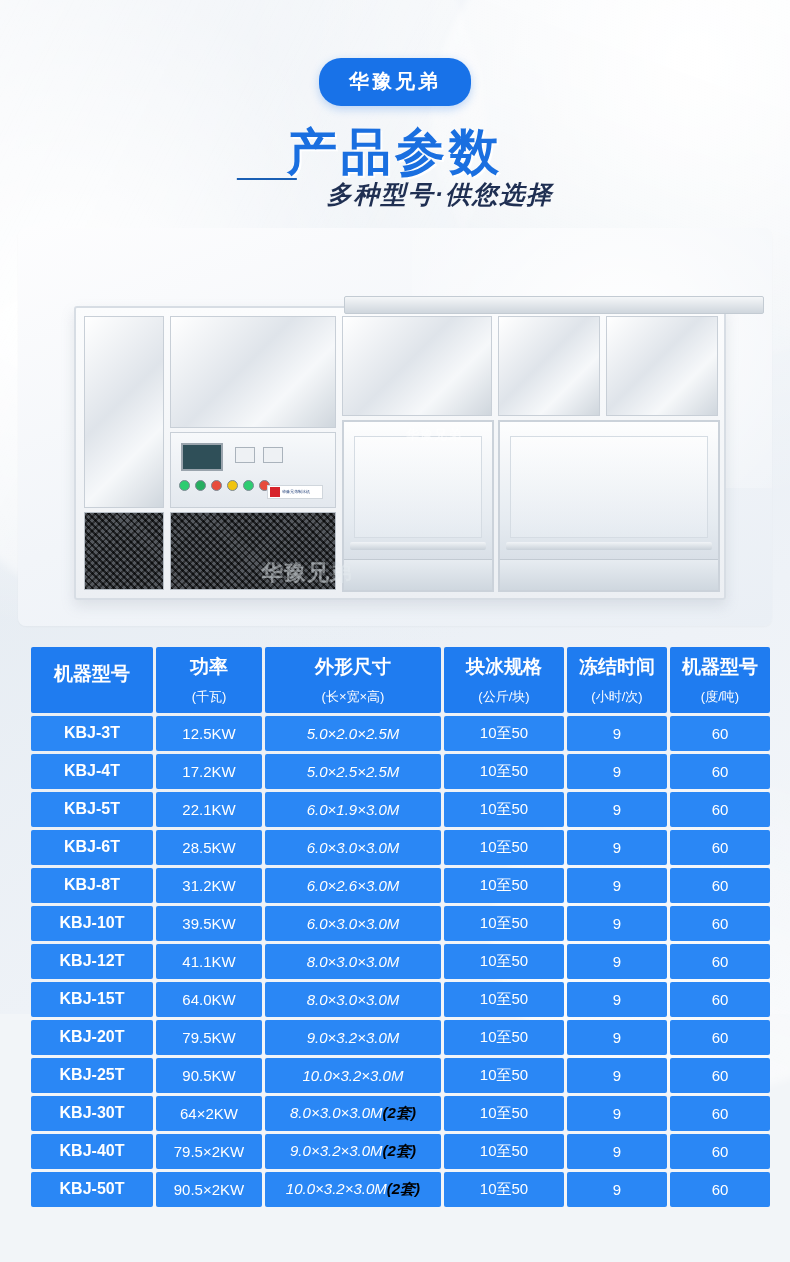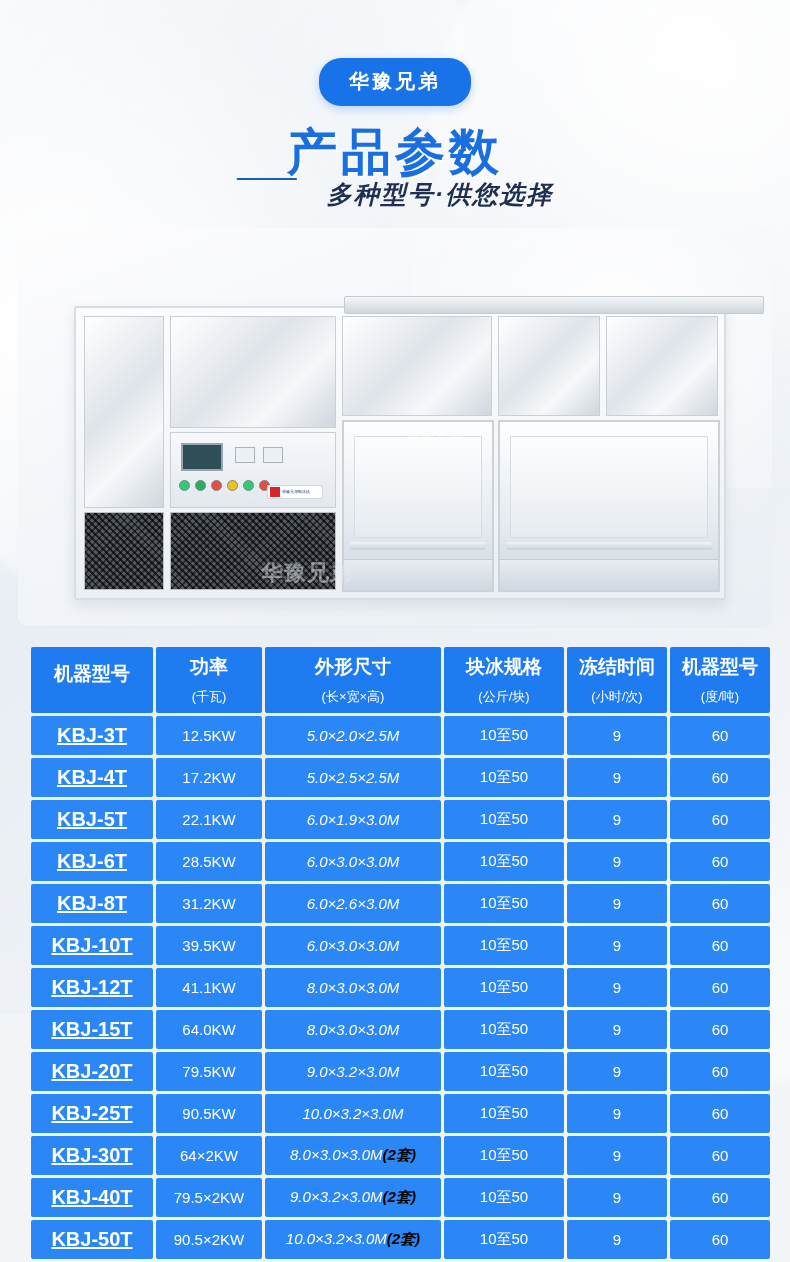--- a/index.html
+++ b/index.html
@@ -284,23 +284,22 @@
   .spec-table td {
     background: #2a87f5;
     color: #ffffff;
     font-size: 15px;
     text-align: center;
     padding: 8px 2px;
     border-radius: 2px;
     white-space: nowrap;
   }
   .spec-table td.model {
-    font-size: 20px;
-    font-weight: bold;
-    text-decoration: underline;
+    font-size: 16px;
+    font-weight: bold;
   }
   .spec-table td.size {
     font-size: 15px;
     font-style: italic;
   }
   .spec-table td .sets {
     color: #000000;
     font-weight: bold;
   }
   .col-model { width: 122px; }

